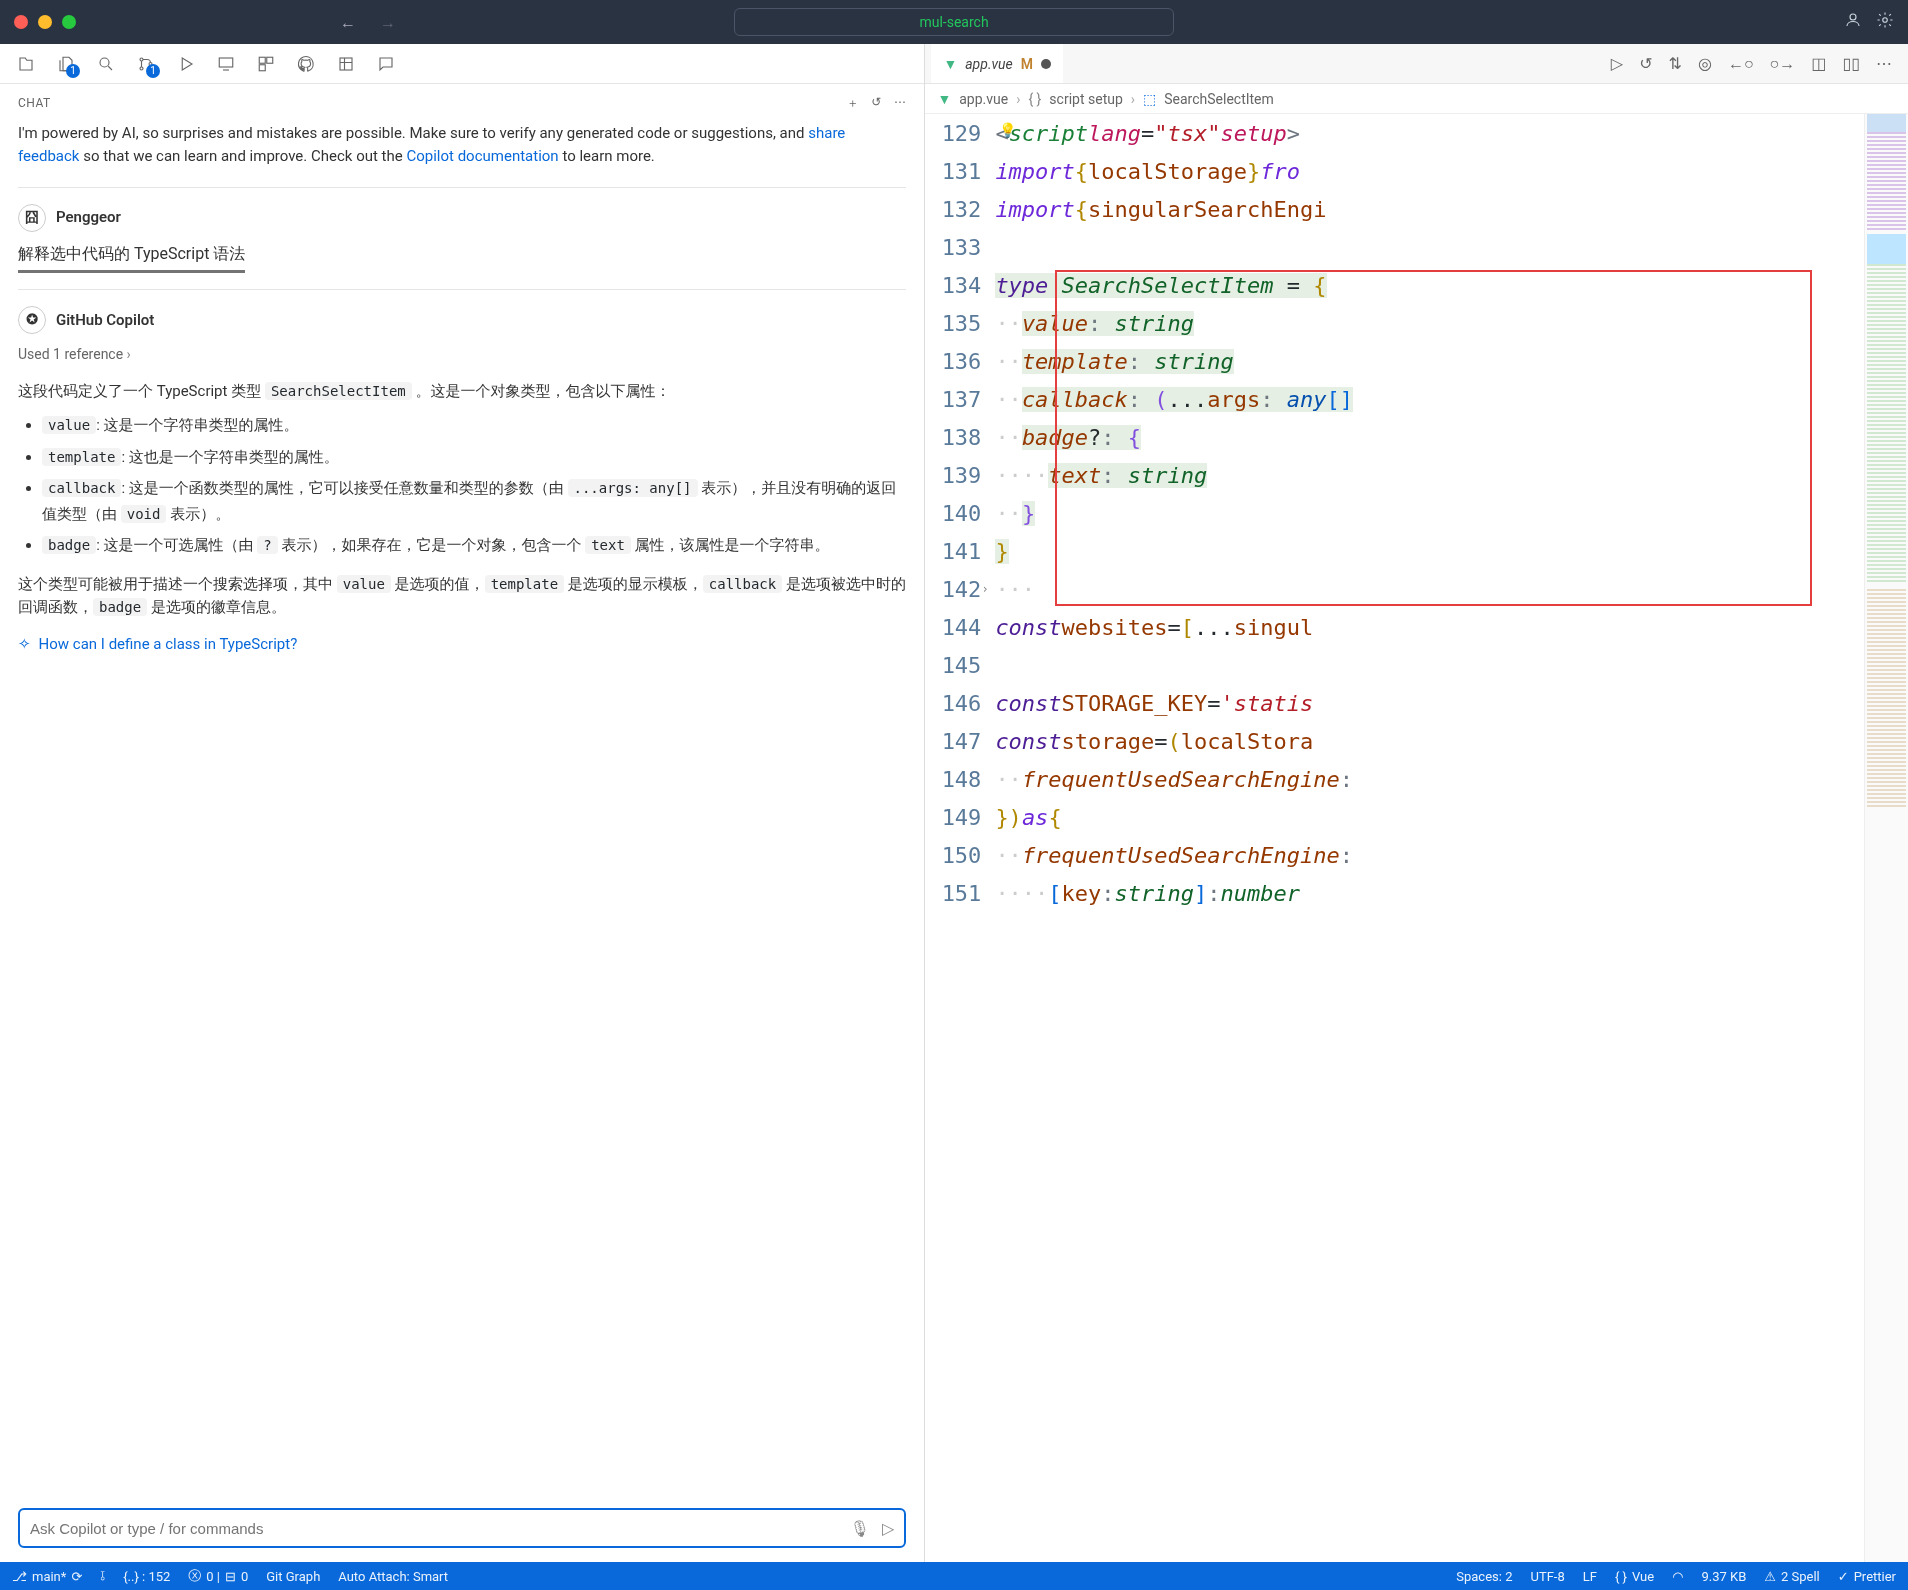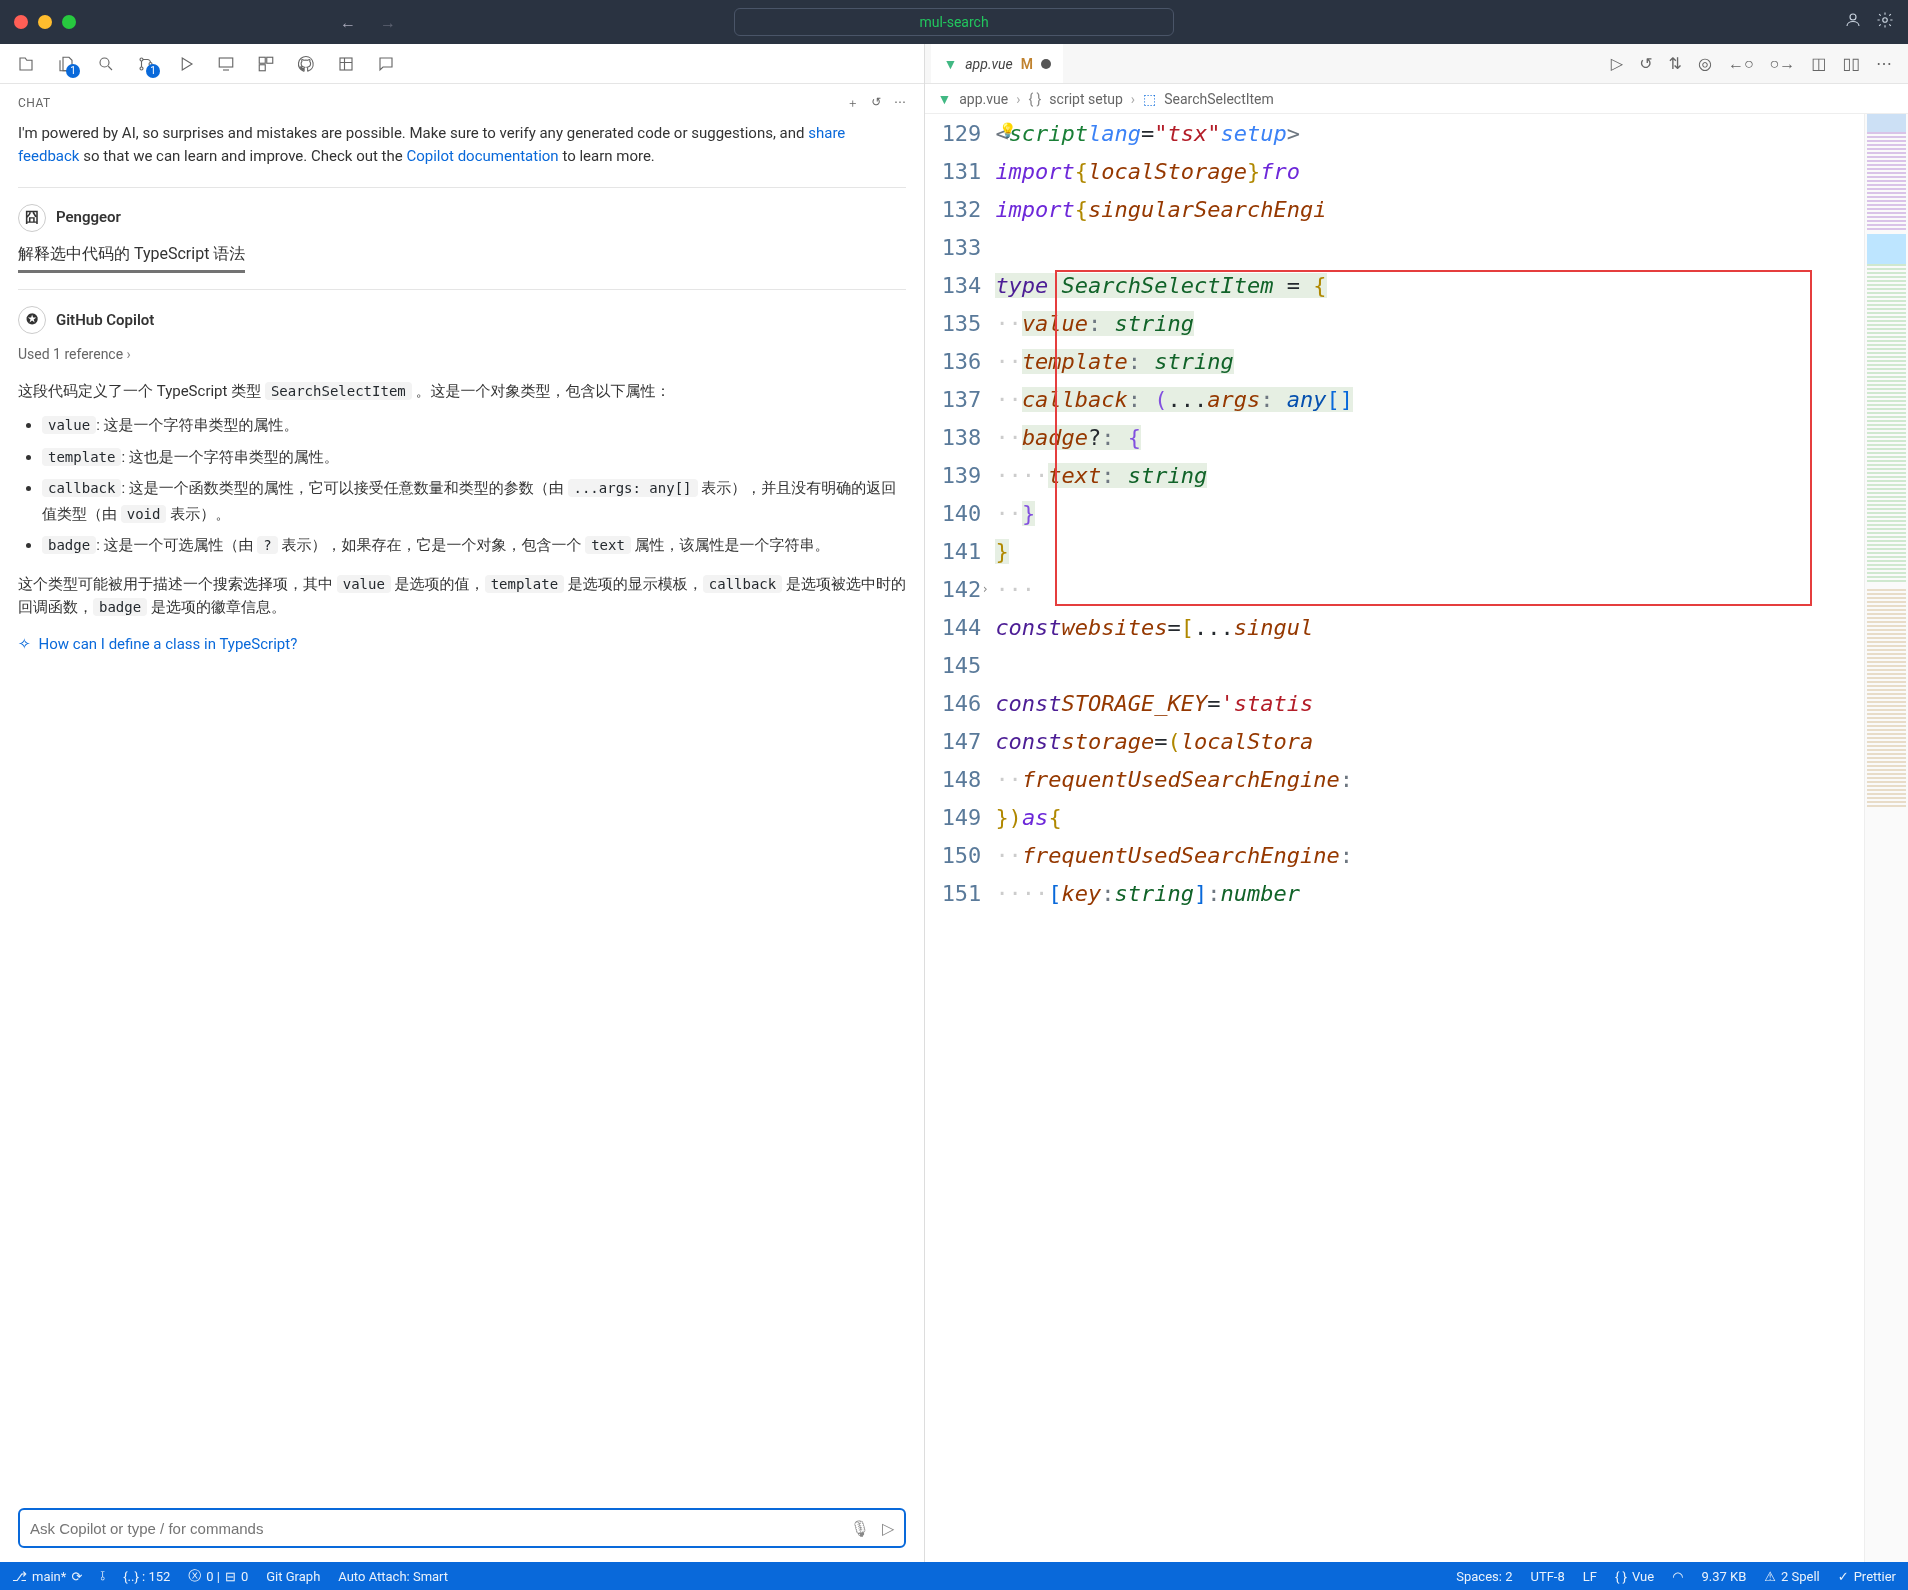--- a/index.html
+++ b/index.html
@@ -62,32 +62,32 @@
   .bc-var { color: #0969da; }
 
   .code-area { flex: 1; display: flex; position: relative; font-family: "Comic Sans MS", "Segoe Script", ui-monospace, monospace; font-size: 22px; overflow: hidden; }
   .gutter { width: 70px; text-align: right; padding-right: 14px; color: #5a7a9a; user-select: none; }
   .gutter div { height: 38px; display: flex; align-items: center; justify-content: flex-end; }
   .lines { flex: 1; position: relative; }
   .line { height: 38px; display: flex; align-items: center; white-space: pre; }
   .hl { background: #e6efe3; }
   
   .tk-tag { color: #1a7f37; font-style: italic; }
-  .tk-attr { color: #3b82f6; font-style: italic; }
+  .tk-attr { color: #be185d; font-style: italic; }
   .tk-op { color: #24292e; }
   .tk-str { color: #b31d28; font-style: italic; }
   .tk-kw { color: #4c1d95; font-style: italic; }
   .tk-kw2 { color: #6d28d9; font-style: italic; }
   .tk-type { color: #116329; font-style: italic; }
   .tk-prop { color: #953800; font-style: italic; }
   .tk-punc { color: #6e7781; }
   .tk-brace { color: #0969da; }
   .tk-brace-y { color: #b08800; }
   .tk-brace-p { color: #8250df; }
-  .tk-var { color: #953800; font-style: italic; }
+  .tk-var { color: #953800; }
   .tk-any { color: #0550ae; font-style: italic; }
   .ws-dot { color: #ccc; }
 
   .red-box { position: absolute; border: 2px solid #e53e3e; pointer-events: none; left: 60px; top: 156px; right: 52px; height: 336px; }
   .fold { position: absolute; left: -14px; color: #888; font-size: 12px; }
   .yellow-bulb { color: #d4a017; font-size: 14px; position: absolute; }
 
   .minimap { width: 44px; background: #fafafa; border-left: 1px solid #eee; position: relative; }
   .mm-block { position: absolute; left: 2px; right: 2px; }
 

